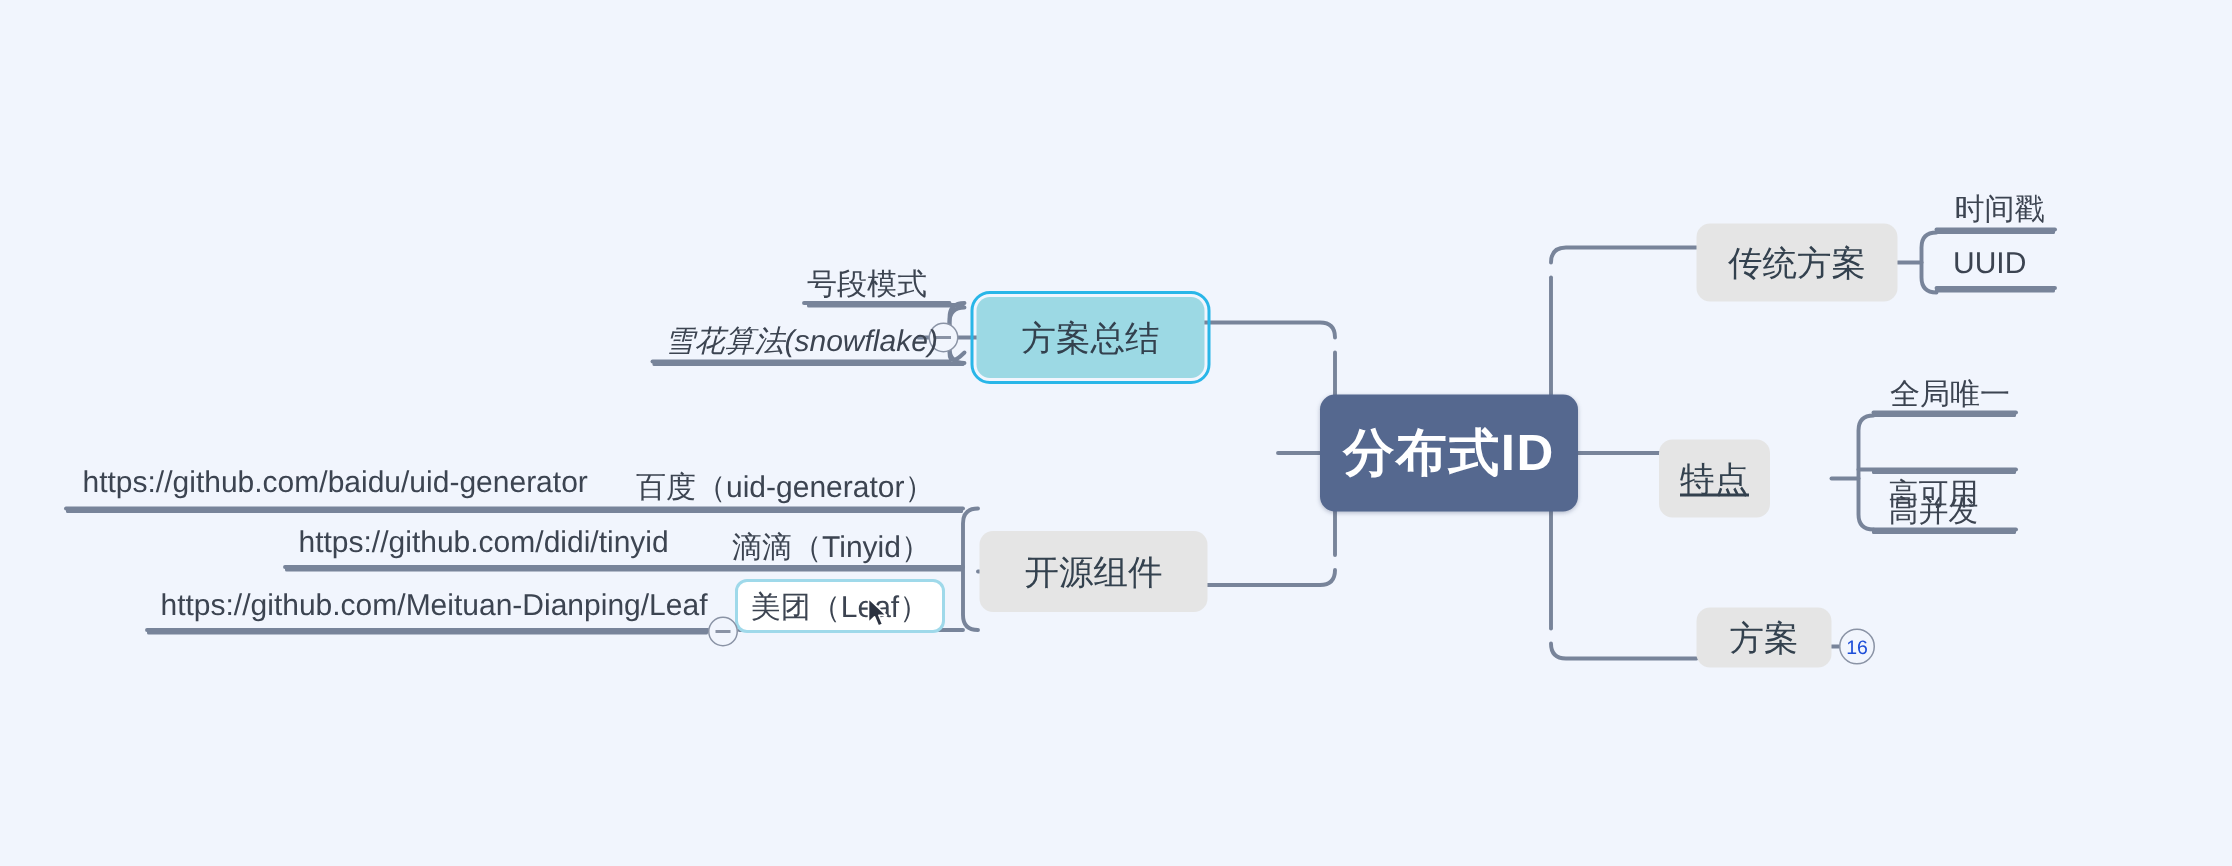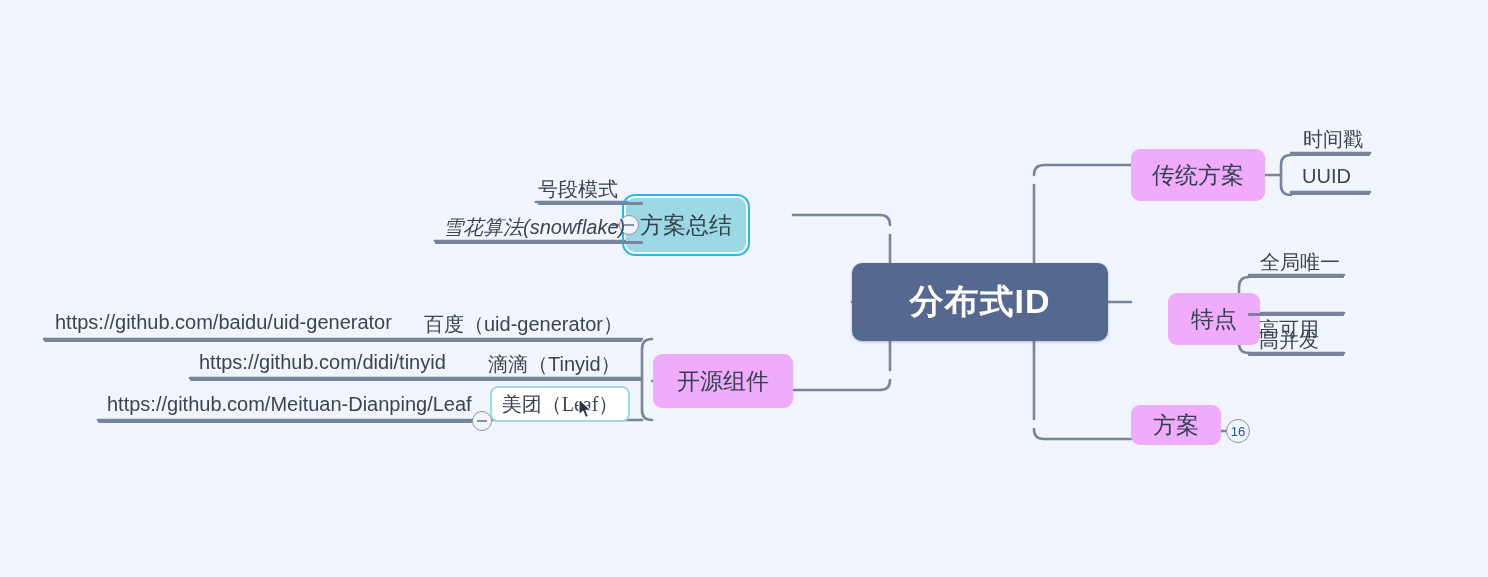--- a/index.html
+++ b/index.html
@@ -38,36 +38,35 @@
   .root-node {
     background: #55688f;
     color: #ffffff;
     border-radius: 10px;
     font-size: 34px;
     font-weight: bold;
     letter-spacing: 1px;
     box-shadow: 0 1px 3px rgba(60,75,110,0.35);
   }
   .branch-node {
-    background: #f0abfc;
+    background: #e5e5e5;
     color: #33414e;
     border-radius: 9px;
     font-size: 23px;
   }
   .branch-node.selected {
     background: #9cd9e4;
     outline: 2px solid #29b6e8;
     outline-offset: 2px;
     border-radius: 9px;
   }
   .leaf-node {
     color: #3c4451;
     font-size: 20px;
     background: transparent;
-    font-family: Liberation Serif, serif;
   }
   .leaf-node.selected {
     background: #ffffff;
     border: 2px solid #9fd9ea;
     border-radius: 8px;
     box-sizing: border-box;
   }
   .leaf-underline {
     position: absolute;
     height: 3px;
@@ -161,42 +160,42 @@
 
       <path d="M653,381 L652,381"></path>
       <path d="M652,339 Q642,339 642,349 L642,410 Q642,420 652,420"></path>
       <path d="M642,339 L44,339"></path>
       <path d="M642,378 L190,378"></path>
       <path d="M642,420 L493,420"></path>
       <path d="M472,420 L98,420"></path>
     </g>
   </svg>
 
-  <div class="node root-node" style="left:852px; top:263px; width:256px; height:78px;">
+  <div class="node root-node" style="left:880px; top:263px; width:172px; height:78px;">
     <span>分布式ID</span>
   </div>
 
-  <div class="node branch-node selected" style="left:626px; top:198px; width:120px; height:54px;">
+  <div class="node branch-node selected" style="left:651px; top:198px; width:152px; height:54px;">
     <span>方案总结</span>
   </div>
   <div class="collapse-btn" style="left:619px; top:215px;">
     <span class="bar"></span>
   </div>
 
   <div class="url-label" style="left:538px; top:176px;">
     <span>号段模式</span>
   </div>
   <div class="leaf-underline" style="left:538px; top:202px; width:105px;"></div>
 
   <div class="url-label" style="left:443px; top:214px;font-style:italic;">
     <span>雪花算法(snowflake)</span>
   </div>
   <div class="leaf-underline" style="left:435px; top:241px; width:208px;"></div>
 
-  <div class="node branch-node" style="left:653px; top:354px; width:140px; height:54px;">
+  <div class="node branch-node" style="left:653px; top:354px; width:152px; height:54px;">
     <span>开源组件</span>
   </div>
 
   <div class="url-label" style="left:55px; top:311px;">
     <span>https://github.com/baidu/uid-generator</span>
   </div>
   <div class="url-label" style="left:424px; top:311px;">
     <span>百度（uid-generator）</span>
   </div>
   <div class="leaf-underline" style="left:44px; top:339px; width:598px;"></div>
@@ -227,21 +226,21 @@
   <div class="url-label" style="left:1303px; top:126px;">
     <span>时间戳</span>
   </div>
   <div class="leaf-underline" style="left:1290px; top:153px; width:80px;"></div>
 
   <div class="url-label" style="left:1302px; top:165px;">
     <span>UUID</span>
   </div>
   <div class="leaf-underline" style="left:1290px; top:192px; width:80px;"></div>
 
-  <div class="node branch-node" style="left:1168px; top:293px; width:92px; height:52px;">
+  <div class="node branch-node" style="left:1106px; top:293px; width:74px; height:52px;text-decoration:underline;">
     <span>特点</span>
   </div>
 
   <div class="url-label" style="left:1260px; top:249px;">
     <span>全局唯一</span>
   </div>
   <div class="leaf-underline" style="left:1248px; top:275px; width:96px;"></div>
 
   <div class="url-label" style="left:1259px; top:287px;margin-top:40px;">
     <span>高并发</span>

